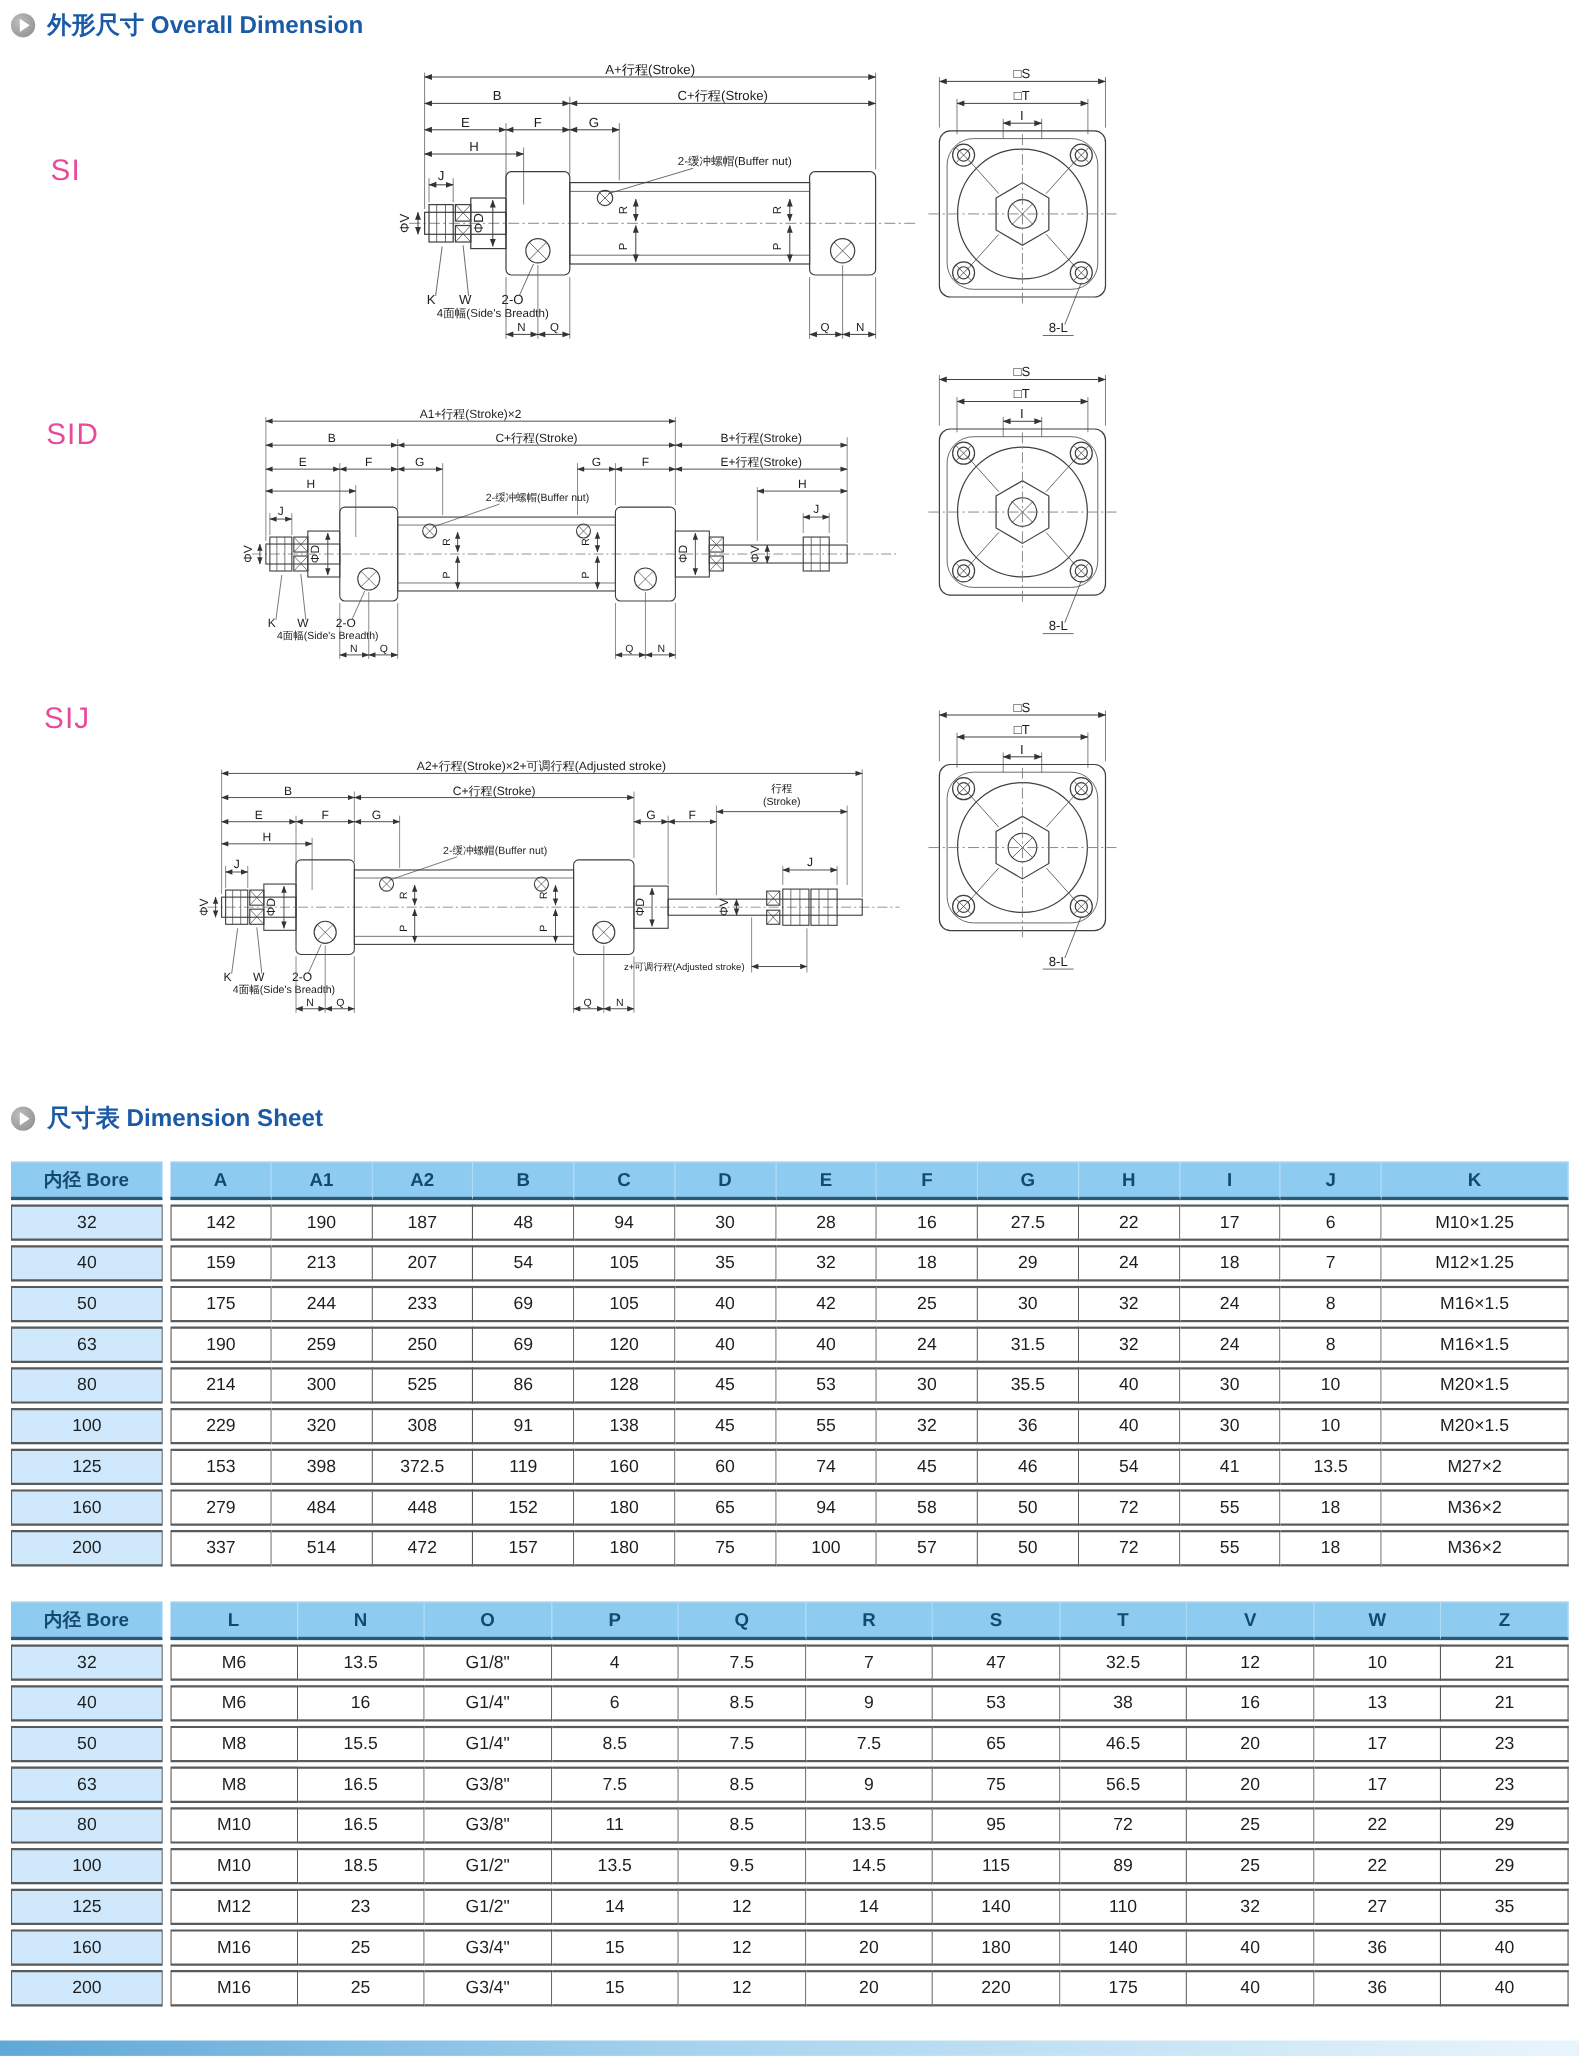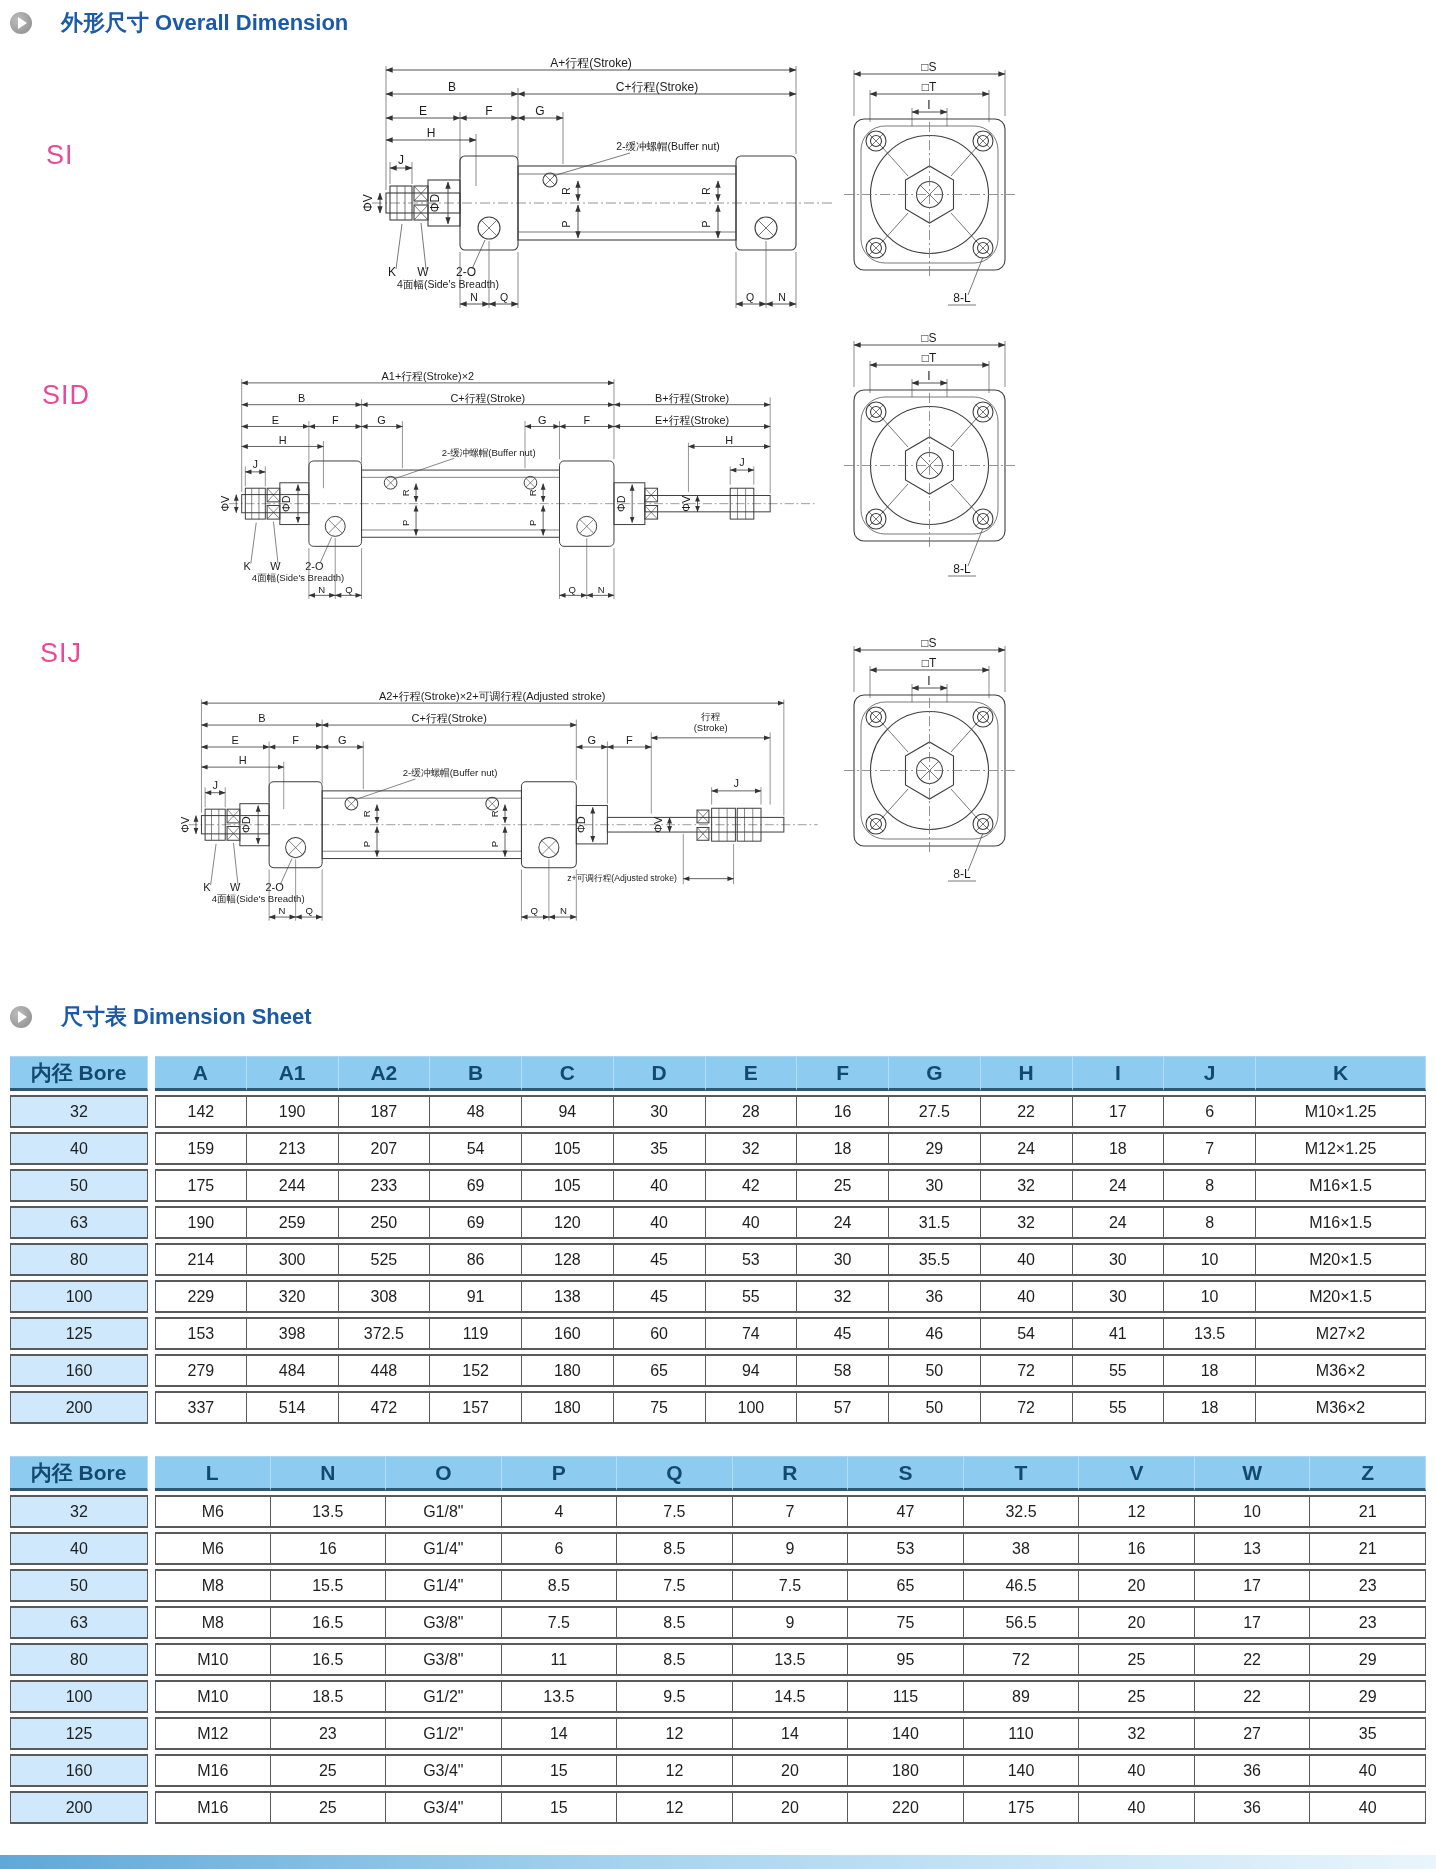--- a/index.html
+++ b/index.html
@@ -1,35 +1,35 @@
 <!DOCTYPE html>
 <html><head>
 <meta charset="utf-8">
 <style>
   html,body{margin:0;padding:0;background:#fff;}
   .sheet{position:relative;width:1436px;height:1869px;background:#fff;overflow:hidden;
          font-family:"Liberation Sans",sans-serif;}
-  .sec-title{position:absolute;display:flex;align-items:center;gap:29px;
+  .sec-title{position:absolute;display:flex;align-items:center;gap:11px;
              font-size:22px;font-weight:bold;color:#1b5aa6;}
   .bullet{width:22px;height:22px;border-radius:50%;flex:0 0 22px;
           background:radial-gradient(circle at 35% 35%,#bdbdbd,#8a8a8a);position:relative;}
   .bullet::after{content:"";position:absolute;left:8px;top:5px;
           border-left:9px solid #fff;border-top:6px solid transparent;border-bottom:6px solid transparent;}
   .model{position:absolute;font-size:27px;color:#ec4899;letter-spacing:1px;}
   svg.dwg{position:absolute;overflow:visible;}
   .dwg line,.dwg rect,.dwg circle,.dwg polygon,.dwg path{stroke:#3f3f3f;stroke-width:1.1;fill:none;}
   .dwg .dim{stroke-width:0.9;}
   .dwg .ext{stroke-width:0.7;stroke:#5a5a5a;}
   .dwg .thin{stroke-width:0.7;}
   .dwg .cl{stroke-width:0.8;stroke:#7a7a7a;stroke-dasharray:10 3 2 3;}
   .dwg text{font:12px "Liberation Sans",sans-serif;fill:#1c1c1c;stroke:none;text-anchor:middle;}
   .dwg text.sm{font-size:10.5px;}
   .dwg text.xs{font-size:9.5px;}
   .dimtable{position:absolute;border-collapse:separate;border-spacing:0 4px;table-layout:fixed;}
-  .dimtable th{background:#8ecbf0;color:#14496f;font-size:21px;font-weight:bold;height:31px;
+  .dimtable th{background:#8ecbf0;color:#14496f;font-size:17px;font-weight:bold;height:31px;
                border-bottom:3px solid #2e5976;border-top:1px solid #aad6f2;border-right:1px solid #b5ddf5;padding:0;}
   .dimtable td{background:#fff;text-align:center;font-size:16px;color:#1e1e1e;height:29px;padding:0;
                border-top:2px solid #5a5a5a;border-bottom:2px solid #5a5a5a;border-right:1px solid #5a5a5a;}
   .dimtable td.bore{background:#cfe8fb;border-left:1px solid #5a5a5a;}
   .dimtable td.first{border-left:1px solid #5a5a5a;margin-left:20px;}
   .dimtable th.gap,.dimtable td.gap{background:#fff;border:none;}
   .footbar{position:absolute;left:0;top:1855px;width:1436px;height:14px;
            background:linear-gradient(90deg,#5fa8d8 0%,#a8d4ef 45%,#e9f5fc 100%);}
 </style>
 </head>

